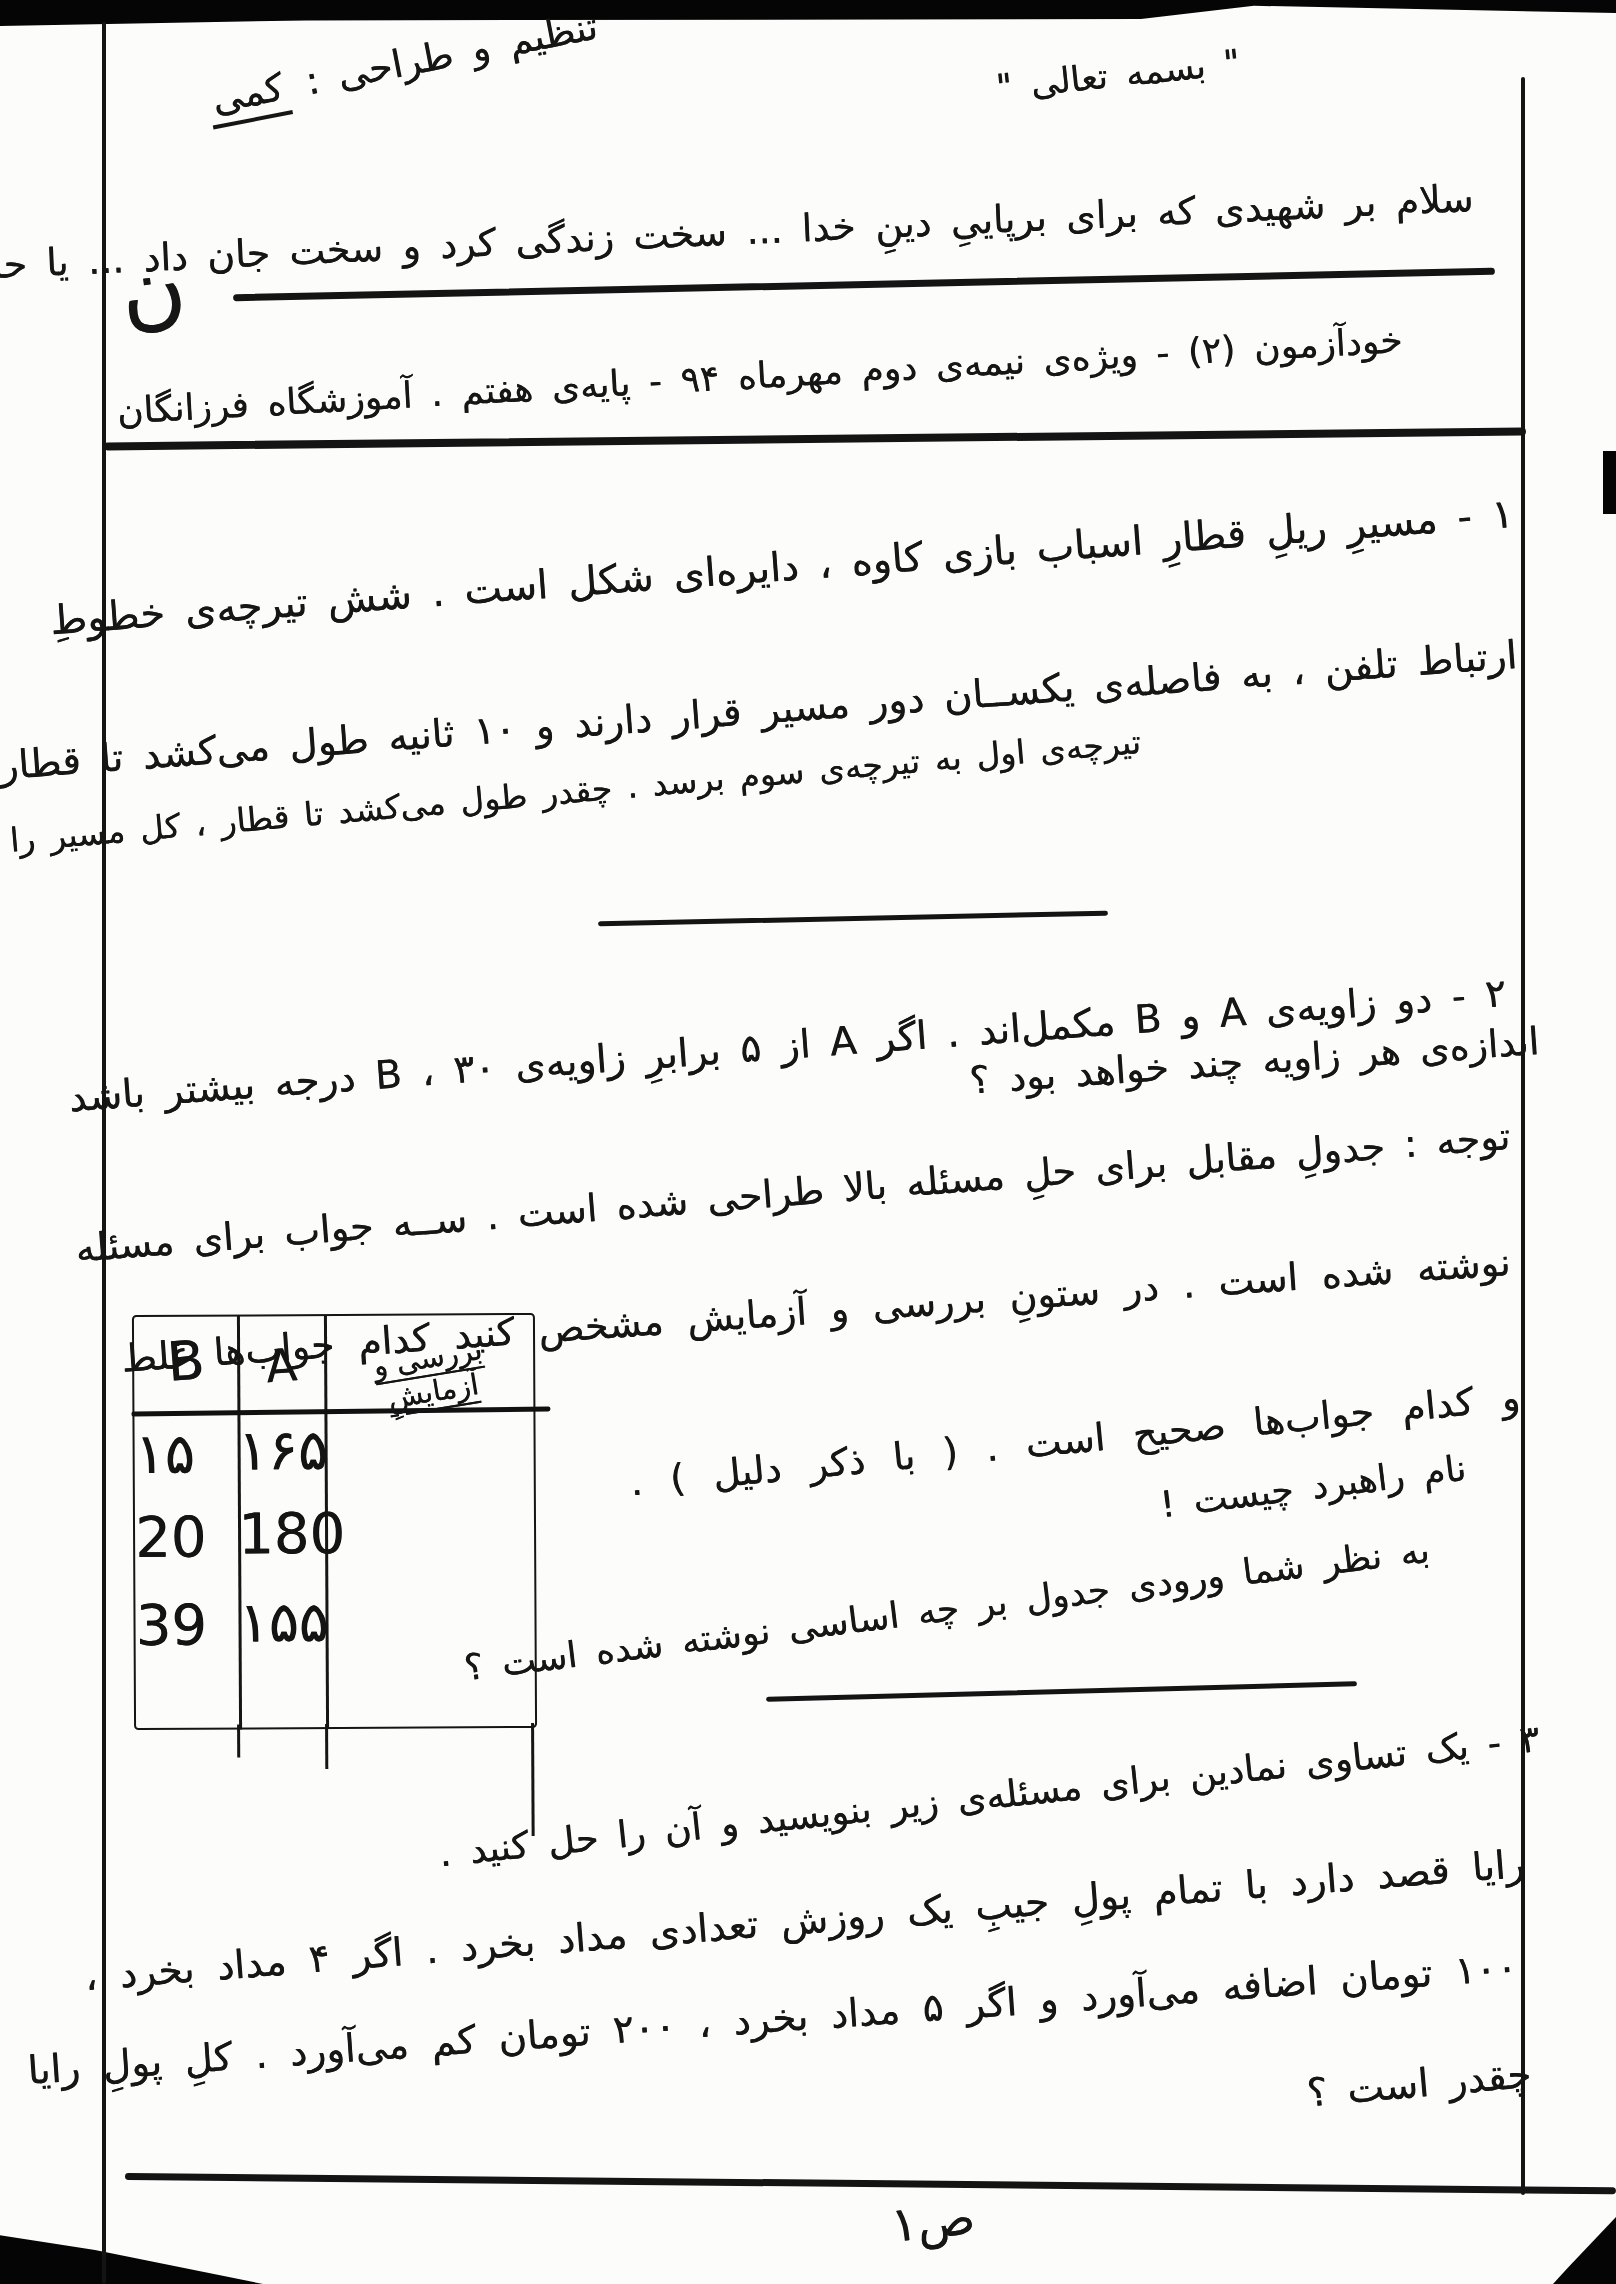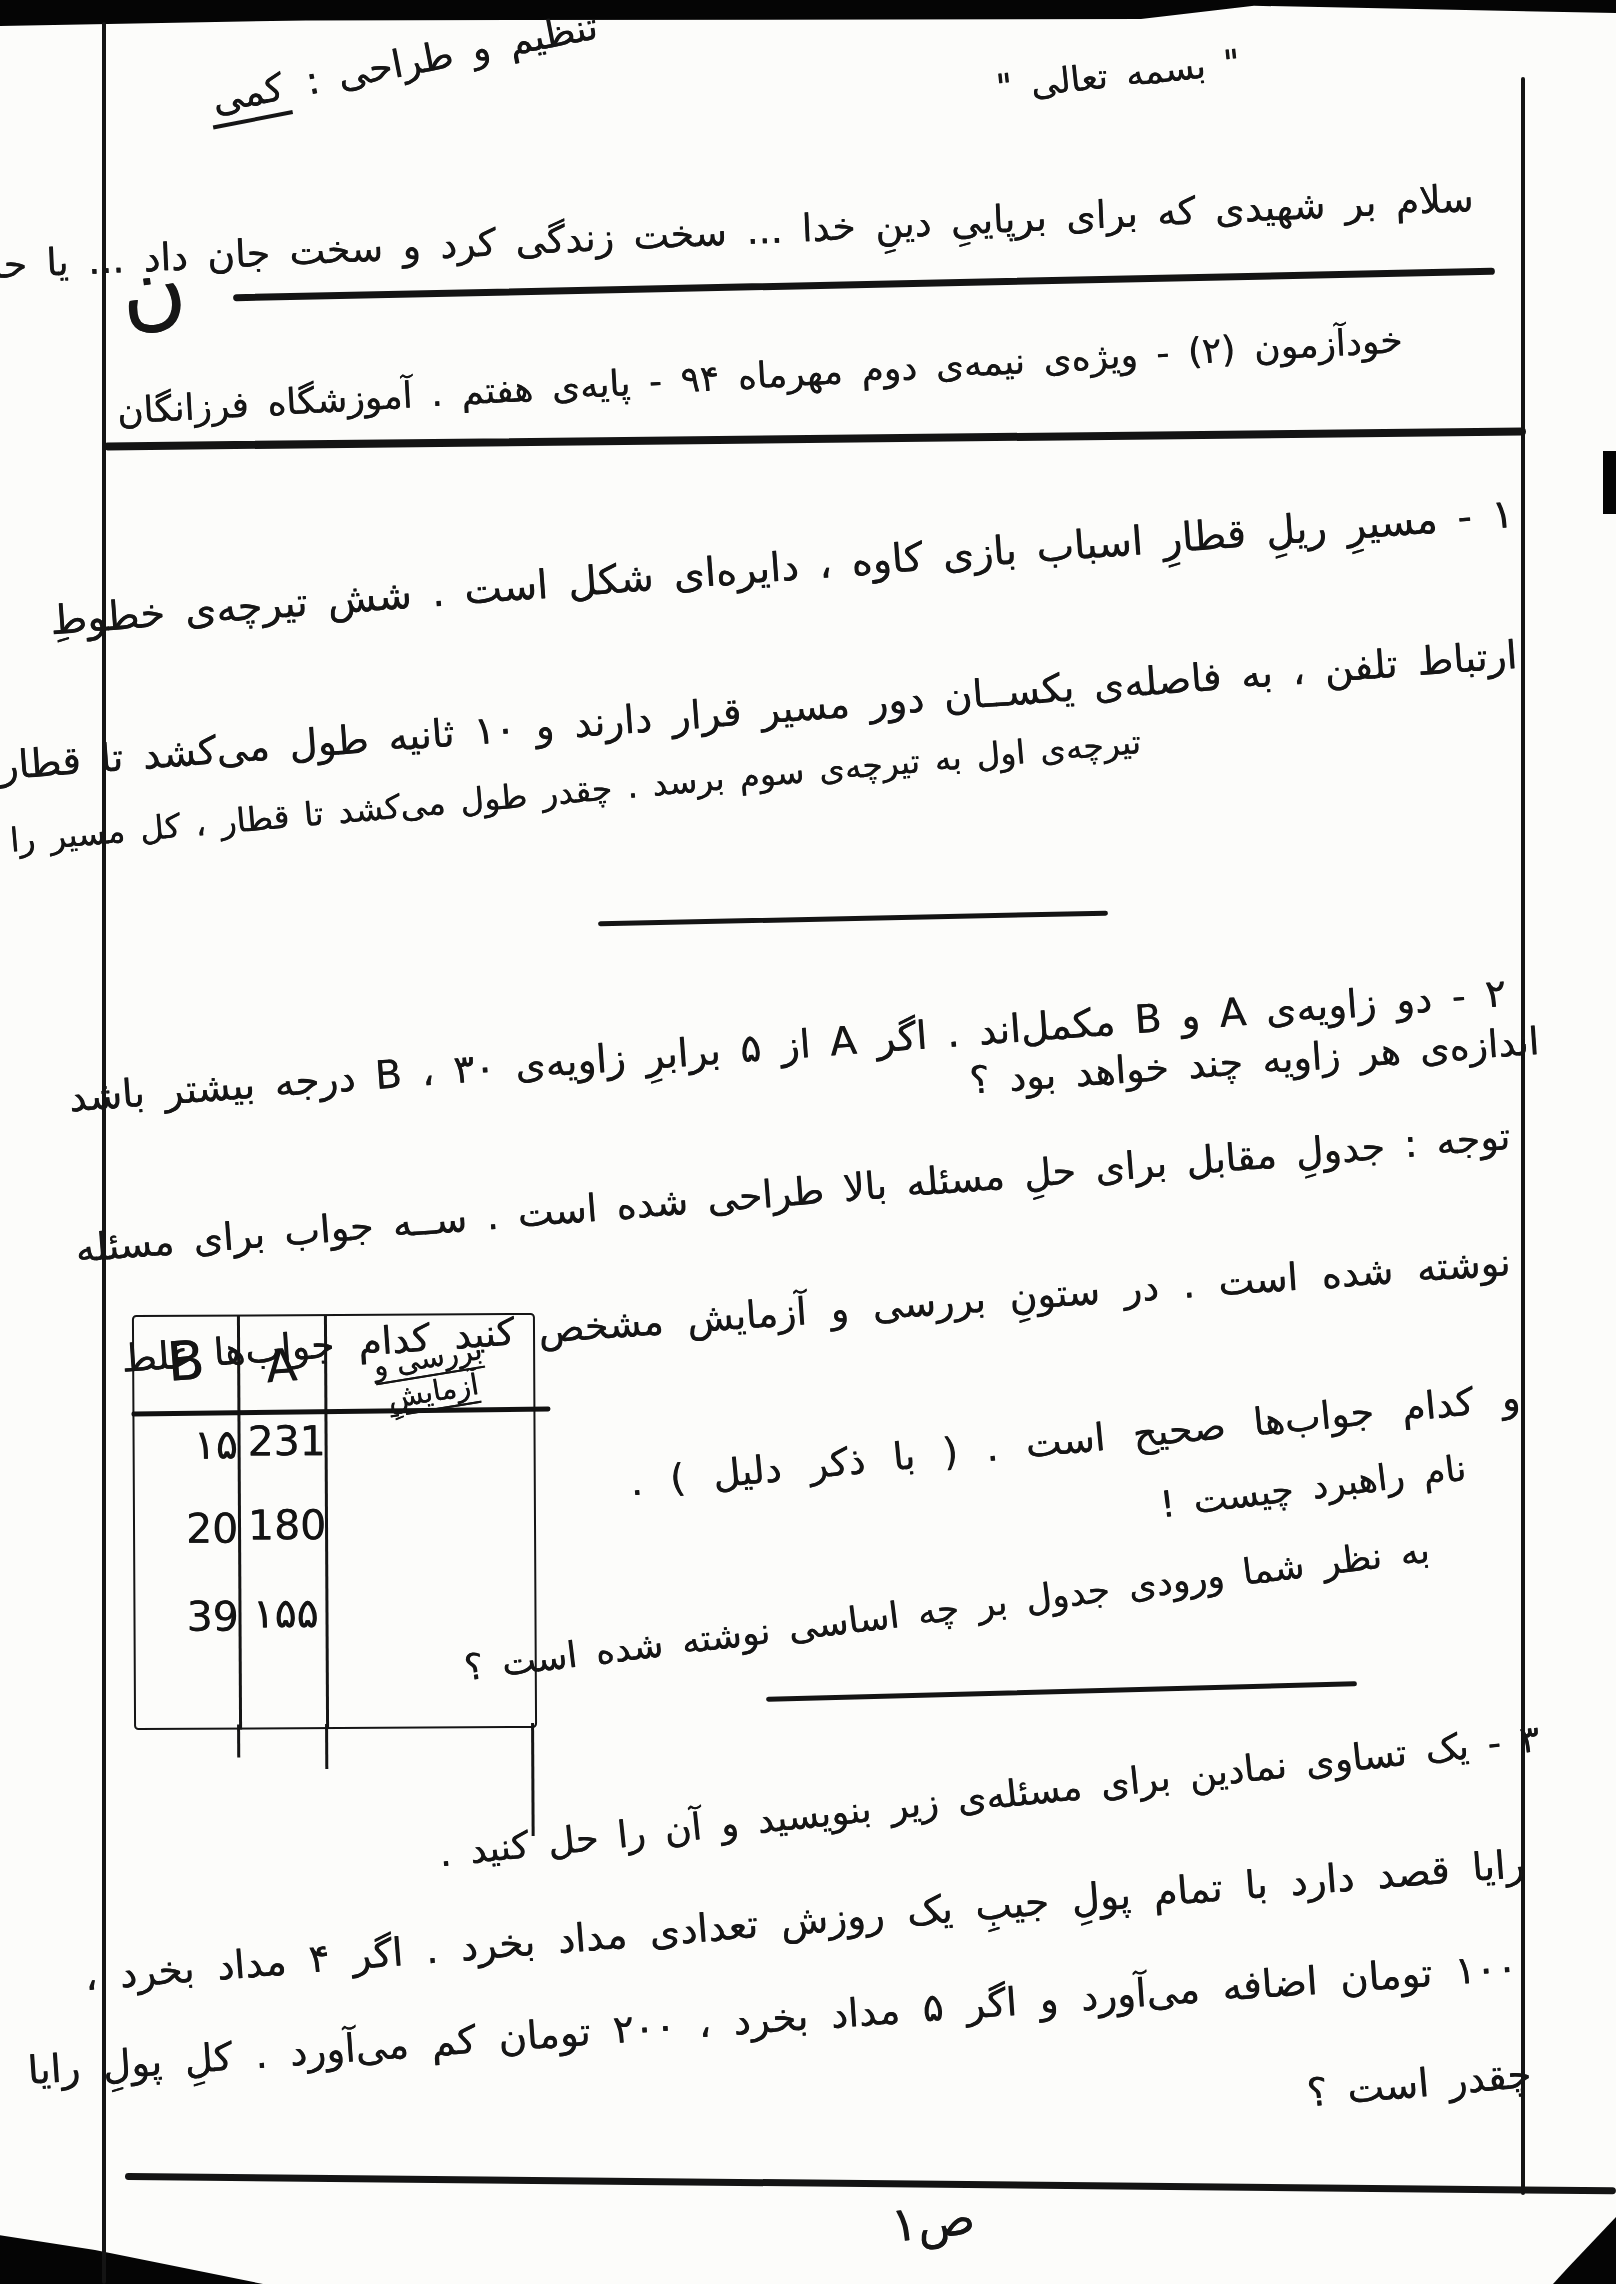--- a/index.html
+++ b/index.html
@@ -44,23 +44,23 @@
     border-radius:2.2px;transform:rotate(-0.4deg);
   }
   .t-cell{
     position:absolute;
     color:#141414;
     text-shadow:0.4px 0 0 currentColor;
     text-align:center;
   }
   .t-val{
     position:absolute;
-    font-size:41px;color:#141414;
+    font-size:56px;color:#141414;
     text-shadow:0.5px 0 0 currentColor;
-    text-align:right;
+    text-align:left;
   }
   .t-tail{position:absolute;width:2.9px;background:#151515;}
 </style>
 </head>
 <body>
 
 <div id="page">
 
   <div class="artifact" style="left:0;top:0;width:1616px;height:29px;
               clip-path:polygon(0 0,1616px 0,1616px 13px,1254px 5.8px,1141px 19px,306px 20.4px,0 26px);"></div>
@@ -109,21 +109,21 @@
     <div class="t-colline" style="left:103px;"></div>
     <div class="t-colline" style="left:190px;"></div>
     <div class="t-headline"></div>
 
     <div class="t-cell" style="left:0;top:13px;width:103px;font-size:54px;transform:rotate(-4deg);">B</div>
     <div class="t-cell" style="left:103px;top:23px;width:88px;font-size:45px;transform:rotate(-4deg);">A</div>
     <div class="t-cell" style="left:193px;top:25px;width:206px;font-size:29px;direction:rtl;transform:rotate(-9deg);
                 text-decoration:underline;text-underline-offset:7.3px;">بررسی و آزمایشِ</div>
 
     <div class="t-val" style="left:0;top:104px;width:103px;">۱۵</div>
-    <div class="t-val" style="left:103px;top:101px;width:88px;">231</div>
+    <div class="t-val" style="left:103px;top:101px;width:88px;">۱۶۵</div>
     <div class="t-val" style="left:0;top:188px;width:103px;">20</div>
     <div class="t-val" style="left:103px;top:185px;width:88px;">180</div>
     <div class="t-val" style="left:0;top:276px;width:103px;">39</div>
     <div class="t-val" style="left:103px;top:273px;width:80px;">۱۵۵</div>
 
     <div class="t-tail" style="left:101px;top:408px;height:33px;"></div>
     <div class="t-tail" style="left:189px;top:408px;height:45px;"></div>
     <div class="t-tail" style="left:395px;top:408px;height:113px;"></div>
   </div>
 

